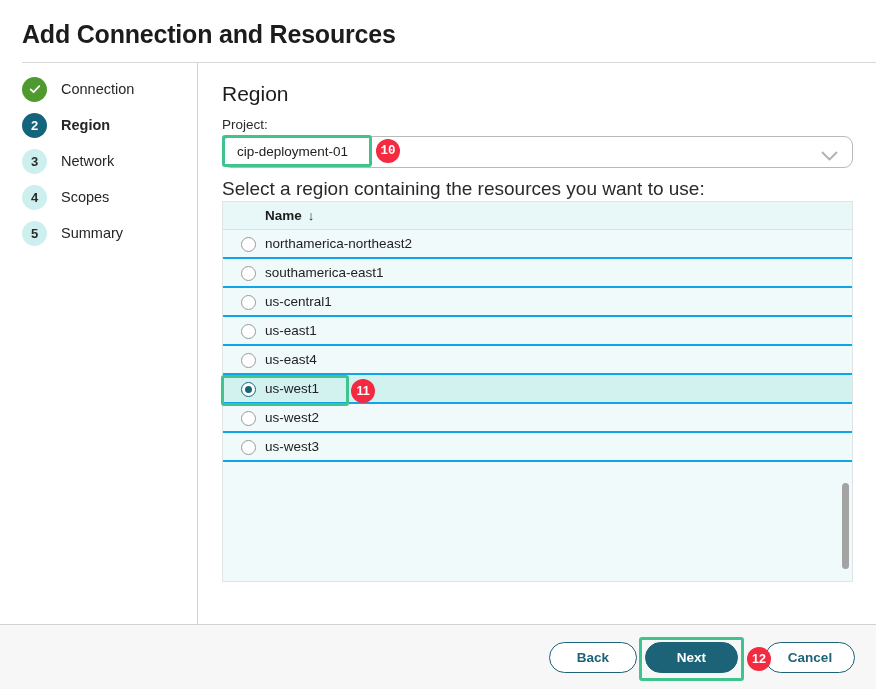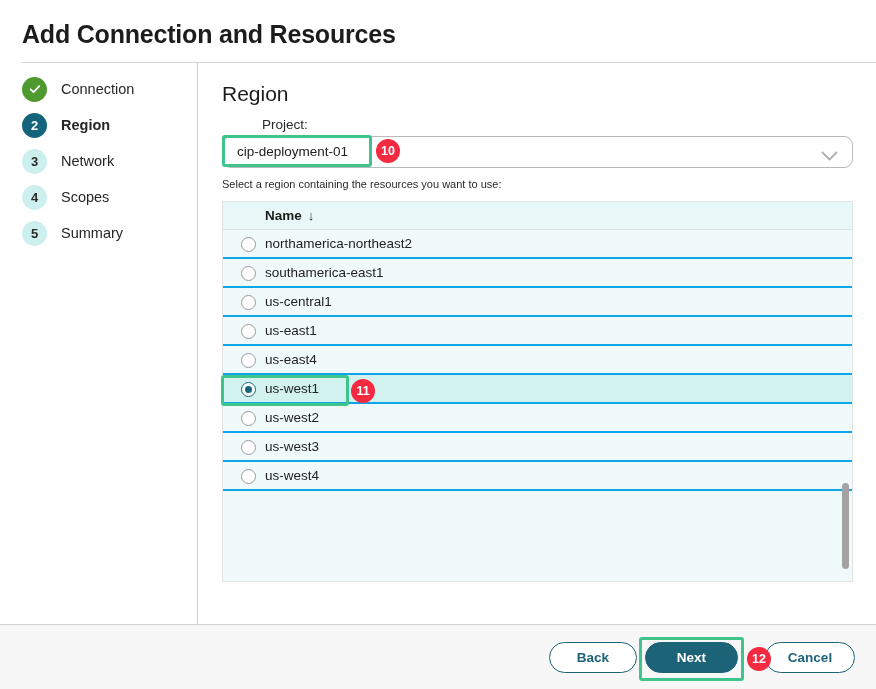--- a/index.html
+++ b/index.html
@@ -99,21 +99,20 @@
     left: 24px; top: 19px;
     font-size: 21px;
     color: #1c1c1c;
     white-space: nowrap;
   }
   #project-label {
     position: absolute;
     left: 24px; top: 54px;
     font-size: 13.5px;
     color: #2a2a2a;
-    margin-left: 40px;
   }
 
   
   #project-select {
     position: absolute;
     left: 24px; top: 73px;
     width: 631px; height: 32px;
     border: 1px solid #b9b9b9;
     border-radius: 9px;
     background: #ffffff;
@@ -128,21 +127,21 @@
   }
   #chevron-down-icon {
     position: absolute;
     right: 14px; top: 11px;
   }
 
   
   #select-region-caption {
     position: absolute;
     left: 24px; top: 115px;
-    font-size: 11px;
+    font-size: 19px;
     color: #2a2a2a;
     white-space: nowrap;
   }
 
   
   #region-table {
     position: absolute;
     left: 24px; top: 138px;
     width: 631px; height: 381px;
     border: 1px solid #dfe5e5;
@@ -274,21 +273,21 @@
     color: #ffffff;
     border-radius: 50%;
     font-size: 12.5px;
     font-weight: bold;
     display: flex;
     align-items: center;
     justify-content: center;
     width: 24px; height: 24px;
     pointer-events: none;
   }
-  #badge-10 { left: 376px; top: 139px; }
+  #badge-10 { left: 376px; top: 139px; font-family: Liberation Mono, monospace; }
   #badge-11 { left: 351px; top: 379px; }
   #badge-12 { left: 747px; top: 647px; }
 </style>
 </head>
 <body>
 
 <div id="root">
 
   <div id="page-title">Add Connection and Resources</div>
   <div id="header-rule"></div>
@@ -370,24 +369,20 @@
             <div class="region-name">us-west1</div>
           </div>
           <div class="region-row">
             <div class="region-radio"></div>
             <div class="region-name">us-west2</div>
           </div>
           <div class="region-row">
             <div class="region-radio"></div>
             <div class="region-name">us-west3</div>
           </div>
-          <div class="region-row">
-            <div class="region-radio"></div>
-            <div class="region-name">us-west4</div>
-          </div>
         </div>
       <div id="region-row-filler"></div>
       <div id="region-scrollbar-thumb"></div>
     </div>
   </div>
 
   <div id="footer-rule"></div>
   <div id="footer">
     <div class="btn primary" id="btn-next">Next</div>
     <div class="btn secondary" id="btn-back">Back</div>

